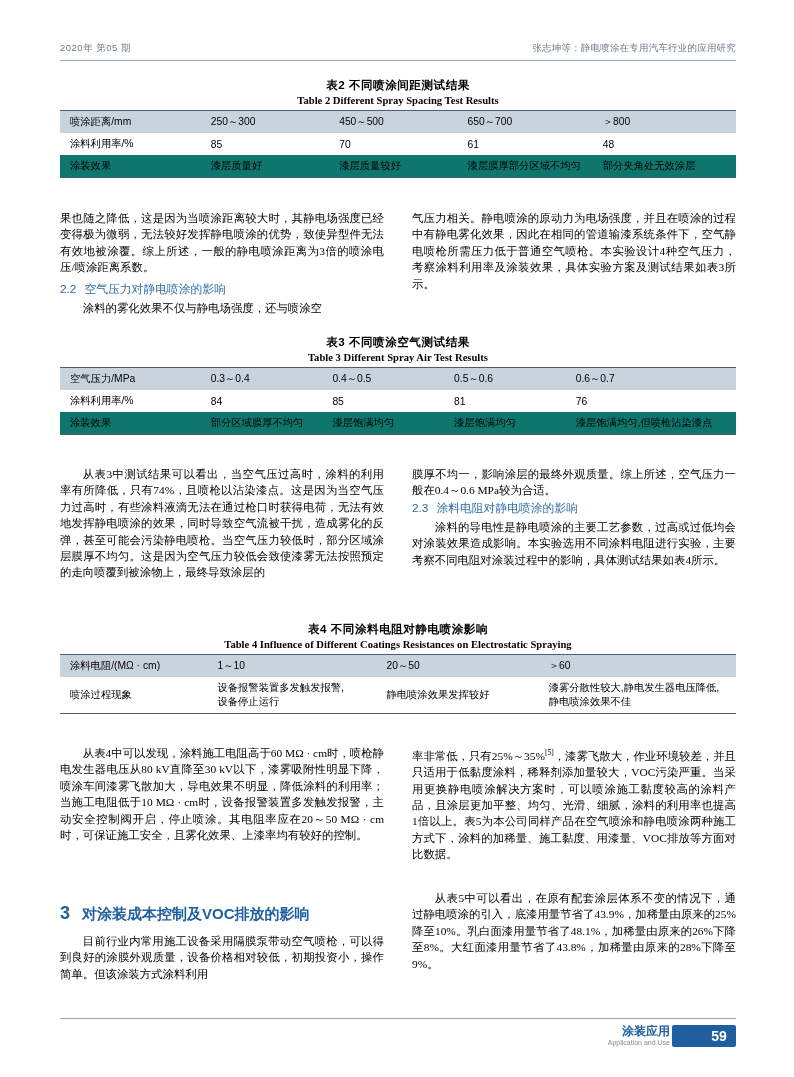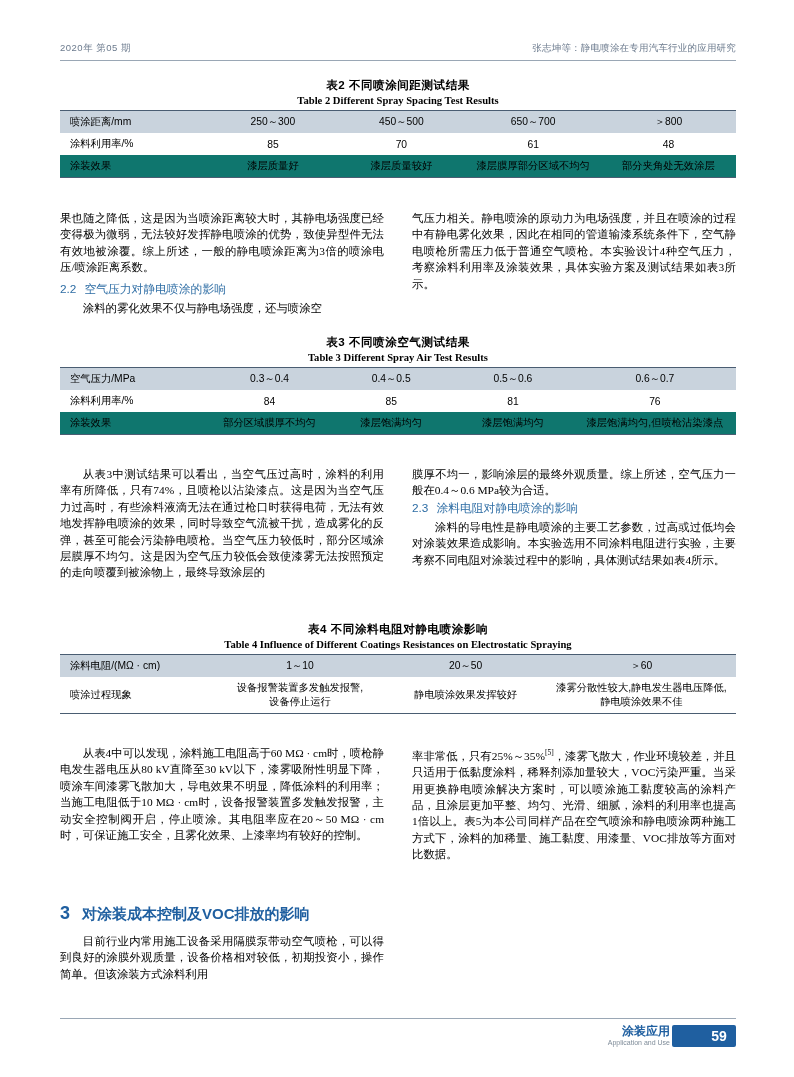--- a/index.html
+++ b/index.html
@@ -78,21 +78,20 @@
   }
   table.data {
     border-collapse: collapse;
     width: 100%;
     font-size: 10.3px;
     font-family: "Liberation Sans", sans-serif;
   }
   table.data td {
     border: none;
     padding: 4px 2px;
-    text-align: center;
     color: #000;
   }
   table.data tr.head td {
     background: #c9d3dd;
     font-weight: normal;
   }
   table.data tr.alt td {
     background: #0f766e;
   }
   table.data td.lbl {
@@ -300,20 +299,23 @@
   </div>
 
   <div class="body-col" style="left:60px; top:933px; width:324px;">
     <p class="indent">目前行业内常用施工设备采用隔膜泵带动空气喷枪，可以得到良好的涂膜外观质量，设备价格相对较低，初期投资小，操作简单。但该涂装方式涂料利用</p>
   </div>
 
   <div class="body-col" style="left:412px; top:745px; width:324px;">
     <p><span id="p4r">率非常低，只有25%～35%<sup>[5]</sup>，漆雾飞散大，作业环境较差，并且只适用于低黏度涂料，稀释剂添加量较大，VOC污染严重。当采用更换静电喷涂解决方案时，可以喷涂施工黏度较高的涂料产品，且涂层更加平整、均匀、光滑、细腻，涂料的利用率也提高1倍以上。表5为本公司同样产品在空气喷涂和静电喷涂两种施工方式下，涂料的加稀量、施工黏度、用漆量、VOC排放等方面对比数据。</span></p>
   </div>
 
+  <div class="body-col" style="left:412px; top:890px; width:324px;">
+    <p class="indent">从表5中可以看出，在原有配套涂层体系不变的情况下，通过静电喷涂的引入，底漆用量节省了43.9%，加稀量由原来的25%降至10%。乳白面漆用量节省了48.1%，加稀量由原来的26%下降至8%。大红面漆用量节省了43.8%，加稀量由原来的28%下降至9%。</p>
+  </div>
 
   <div class="footer-rule"></div>
   <div class="footer-bar">
     <div class="footer-txt">
       <div class="footer-cn">涂装应用</div>
       <div class="footer-en">Application and Use</div>
     </div>
     <div class="footer-num">59</div>
   </div>
 

